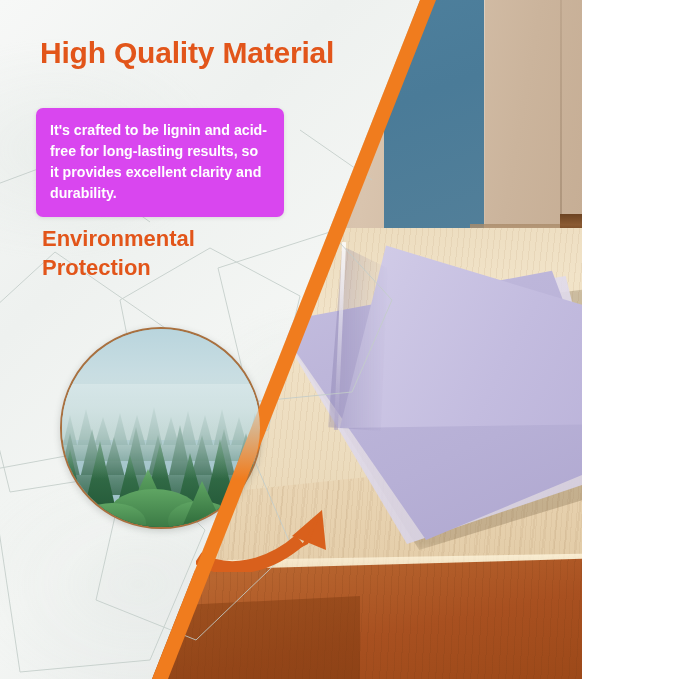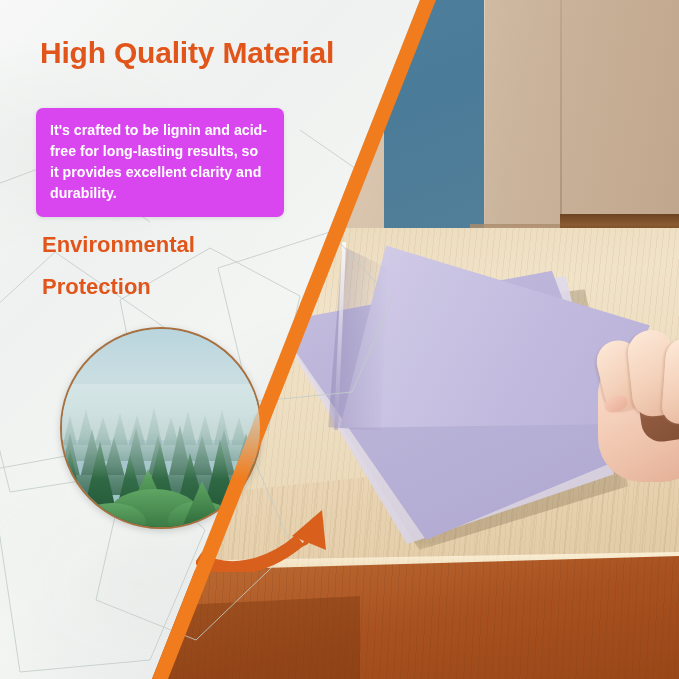--- a/index.html
+++ b/index.html
@@ -2,21 +2,21 @@
 <html><head>
 <meta charset="utf-8">
 <style>
   html, body {
     margin: 0;
     padding: 0;
     background: #ffffff;
   }
   #stage {
     position: relative;
-    width: 679px;
+    width: 582px;
     height: 679px;
     overflow: hidden;
     font-family: "Liberation Sans", sans-serif;
     background: #f2f4f3;
   }
 
   
   .photo-scene {
     position: absolute;
     inset: 0;
@@ -248,21 +248,21 @@
     font-size: 14.2px;
     line-height: 21px;
     font-weight: bold;
     box-shadow: 0 1px 4px rgba(0,0,0,.10);
   }
   .subhead {
     position: absolute;
     left: 42px; top: 224px;
     font-size: 22px;
     font-weight: bold;
-    line-height: 42px;
+    line-height: 29px;
     color: #e2551a;
     white-space: pre-line;
   }
 
   
   .forest-circle {
     position: absolute;
     left: 60px; top: 327px;
     width: 198px; height: 198px;
     border-radius: 50%;

